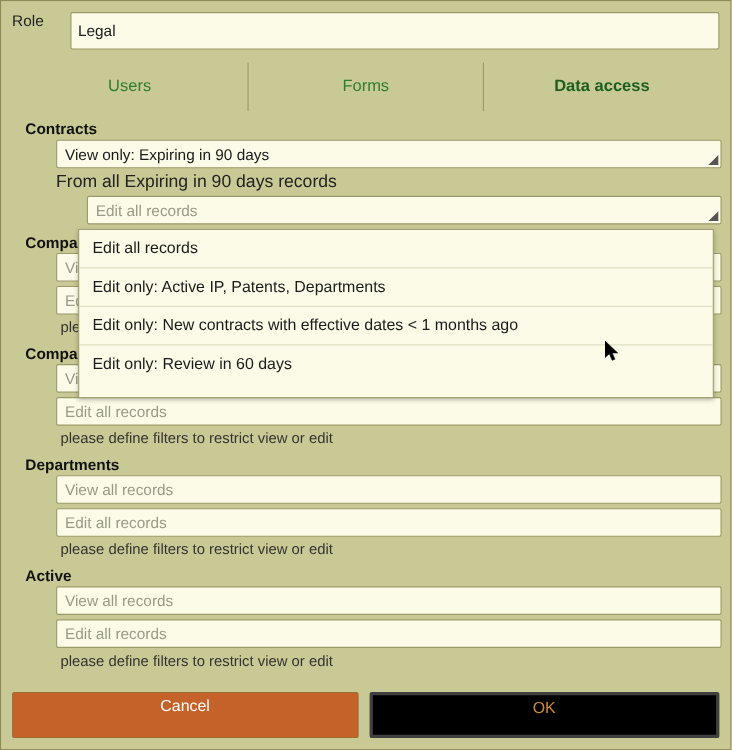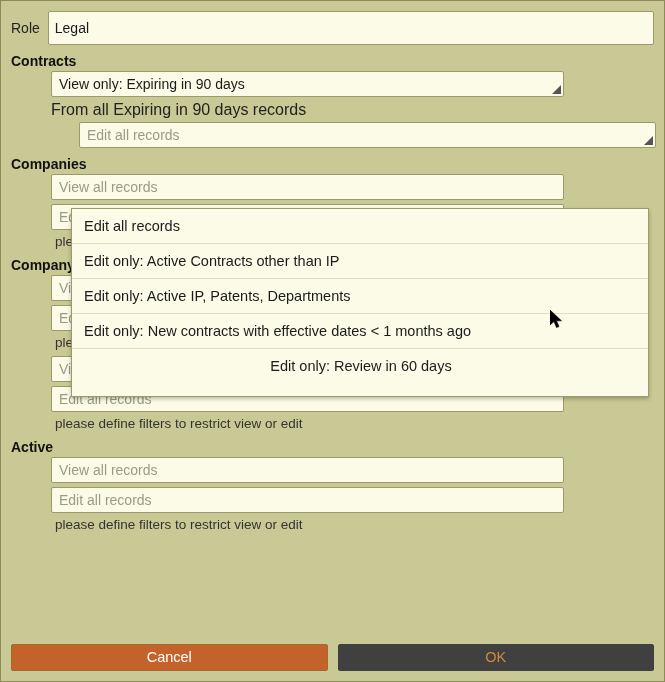--- a/index.html
+++ b/index.html
@@ -13,23 +13,23 @@
   #app {
     position: relative;
     width: 665px; height: 682px;
     background: #c9c995;
     border: 1px solid #8b8b5a;
   }
 
   
   .role-row {
     display: flex;
-    align-items: center;
+    align-items: flex-start;
     padding: 10px 10px 0 10px;
-    gap: 8px;
+    gap: 24px;
   }
   .role-label {
     font-size: 14px;
     color: #222;
   }
   .role-input {
     flex: 1;
     height: 34px;
     font-size: 14px;
     font-family: "Liberation Sans", sans-serif;
@@ -59,25 +59,25 @@
   }
   .tab + .tab { border-left: 1px solid #9a9a6a; }
   .tab.active { font-weight: bold; color: #1b5e20; }
 
   
   .section { padding: 0 10px; }
   .section-title {
     font-size: 14px;
     font-weight: bold;
     color: #111;
-    margin: 8px 0 2px 0;
+    margin: 8px 0 2px 12px;
   }
   .field {
     display: block;
-    width: 513px;
+    width: 605px;
     margin: 0 0 4px 40px;
     height: 26px;
     border: 1px solid #9a9a6a;
     background: #fbfbe8;
     border-radius: 2px;
     position: relative;
     font-size: 14px;
     color: #1b1b1b;
     padding: 3px 18px 3px 7px;
     line-height: 19px;
@@ -119,69 +119,74 @@
     z-index: 50;
   }
   .dd-item {
     padding: 9px 10px 9px 12px;
     font-size: 14.5px;
     color: #1b1b1b;
     border-bottom: 1px solid #ddddc0;
     cursor: pointer;
     white-space: nowrap;
   }
-  .dd-item:last-child { border-bottom: none; padding-bottom: 22px; text-align: center; }
+  .dd-item:last-child { border-bottom: none; padding-bottom: 22px; }
 
   
   .cursor {
     position: absolute;
     left: 549px; top: 309px;
     z-index: 80;
     pointer-events: none;
   }
 
   
   .footer {
     position: absolute;
     left: 10px; right: 10px;
     bottom: 10px;
     display: flex;
     gap: 10px;
   }
   .btn {
     flex: 1;
-    height: 27px;
+    height: 42px;
     line-height: 25px;
     text-align: center;
     font-size: 14.5px;
     border-radius: 2px;
     cursor: pointer;
     border: 1px solid #a06a33;
     margin-top: 32px;
   }
   .btn-cancel {
     background: #c4622a;
     color: #ffffff;
   }
   .btn-ok {
-    background: #404040;
+    background: #000000;
     color: #d08a3a;
-    border: 1px solid #404040;
+    border: 3px solid #404040;
   }
 </style>
 </head>
 <body>
 
 <div id="app">
 
   <div class="role-row">
     <span class="role-label">Role</span>
     <input class="role-input" type="text" value="Legal" style="">
   </div>
 
+  <div class="tabs">
+    <div class="tab">Users</div>
+    <div class="tab">Forms</div>
+    <div class="tab active">Data access</div>
+  </div>
 
   <div class="section">
     <div class="section-title">Contracts</div>
     <div class="field">
       <span>View only: Expiring in 90 days</span>
       <span class="corner"></span>
     </div>
     <div class="subnote">From all Expiring in 90 days records</div>
     <div class="field indent placeholder">
       <span>Edit all records</span>
@@ -205,20 +210,21 @@
     <div class="field placeholder">
       <span>View all records</span>
     </div>
     <div class="field placeholder">
       <span>Edit all records</span>
     </div>
     <div class="note">please define filters to restrict view or edit</div>
   </div>
 
   <div class="section">
+    <div class="section-title">Departments</div>
     <div class="field placeholder">
       <span>View all records</span>
     </div>
     <div class="field placeholder">
       <span>Edit all records</span>
     </div>
     <div class="note">please define filters to restrict view or edit</div>
   </div>
 
   <div class="section">
@@ -227,21 +233,20 @@
       <span>View all records</span>
     </div>
     <div class="field placeholder">
       <span>Edit all records</span>
     </div>
     <div class="note">please define filters to restrict view or edit</div>
   </div>
 
   <div class="dropdown">
     <div class="dd-item">Edit all records</div>
-    <div class="dd-item">Edit only: Active Contracts other than IP</div>
     <div class="dd-item">Edit only: Active IP, Patents, Departments</div>
     <div class="dd-item">Edit only: New contracts with effective dates &lt; 1 months ago</div>
     <div class="dd-item">Edit only: Review in 60 days</div>
   </div>
 
   <div class="cursor">
     <svg width="14" height="20" viewBox="0 0 14 20">
       <polygon points="0,0 0,15 4,11.5 6.5,17.5 9,16.5 6.5,10.8 11.5,10.8" fill="#000000" stroke="#000000" stroke-width="0.6"></polygon>
     </svg>
   </div>

